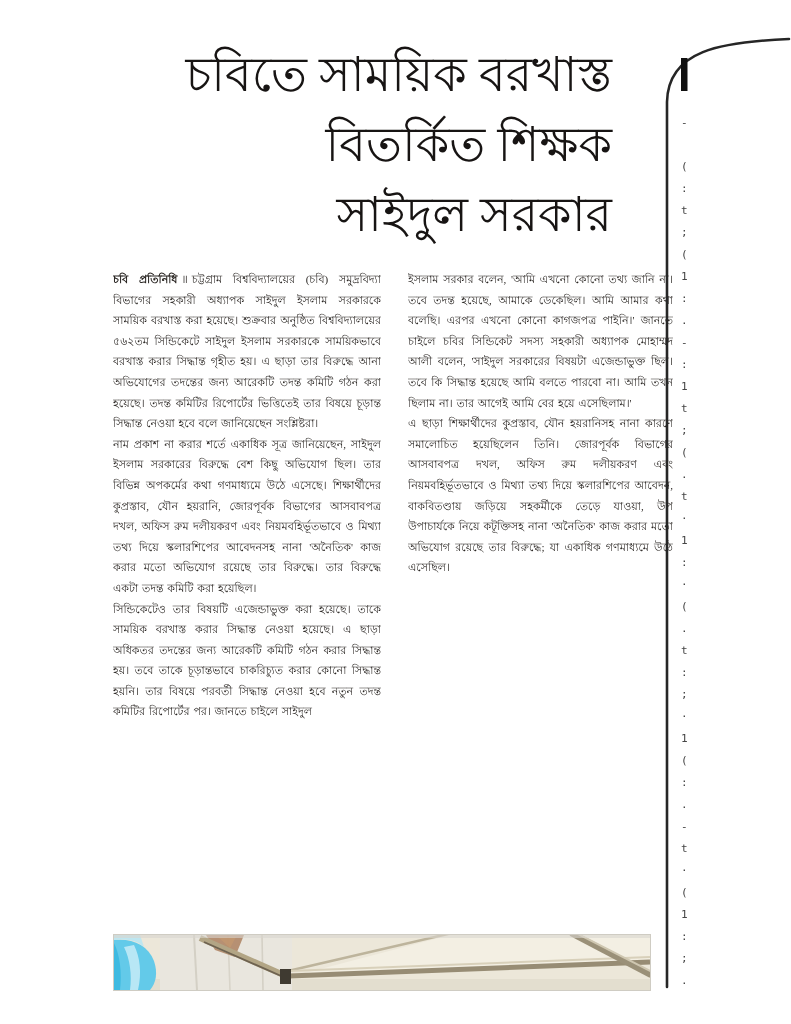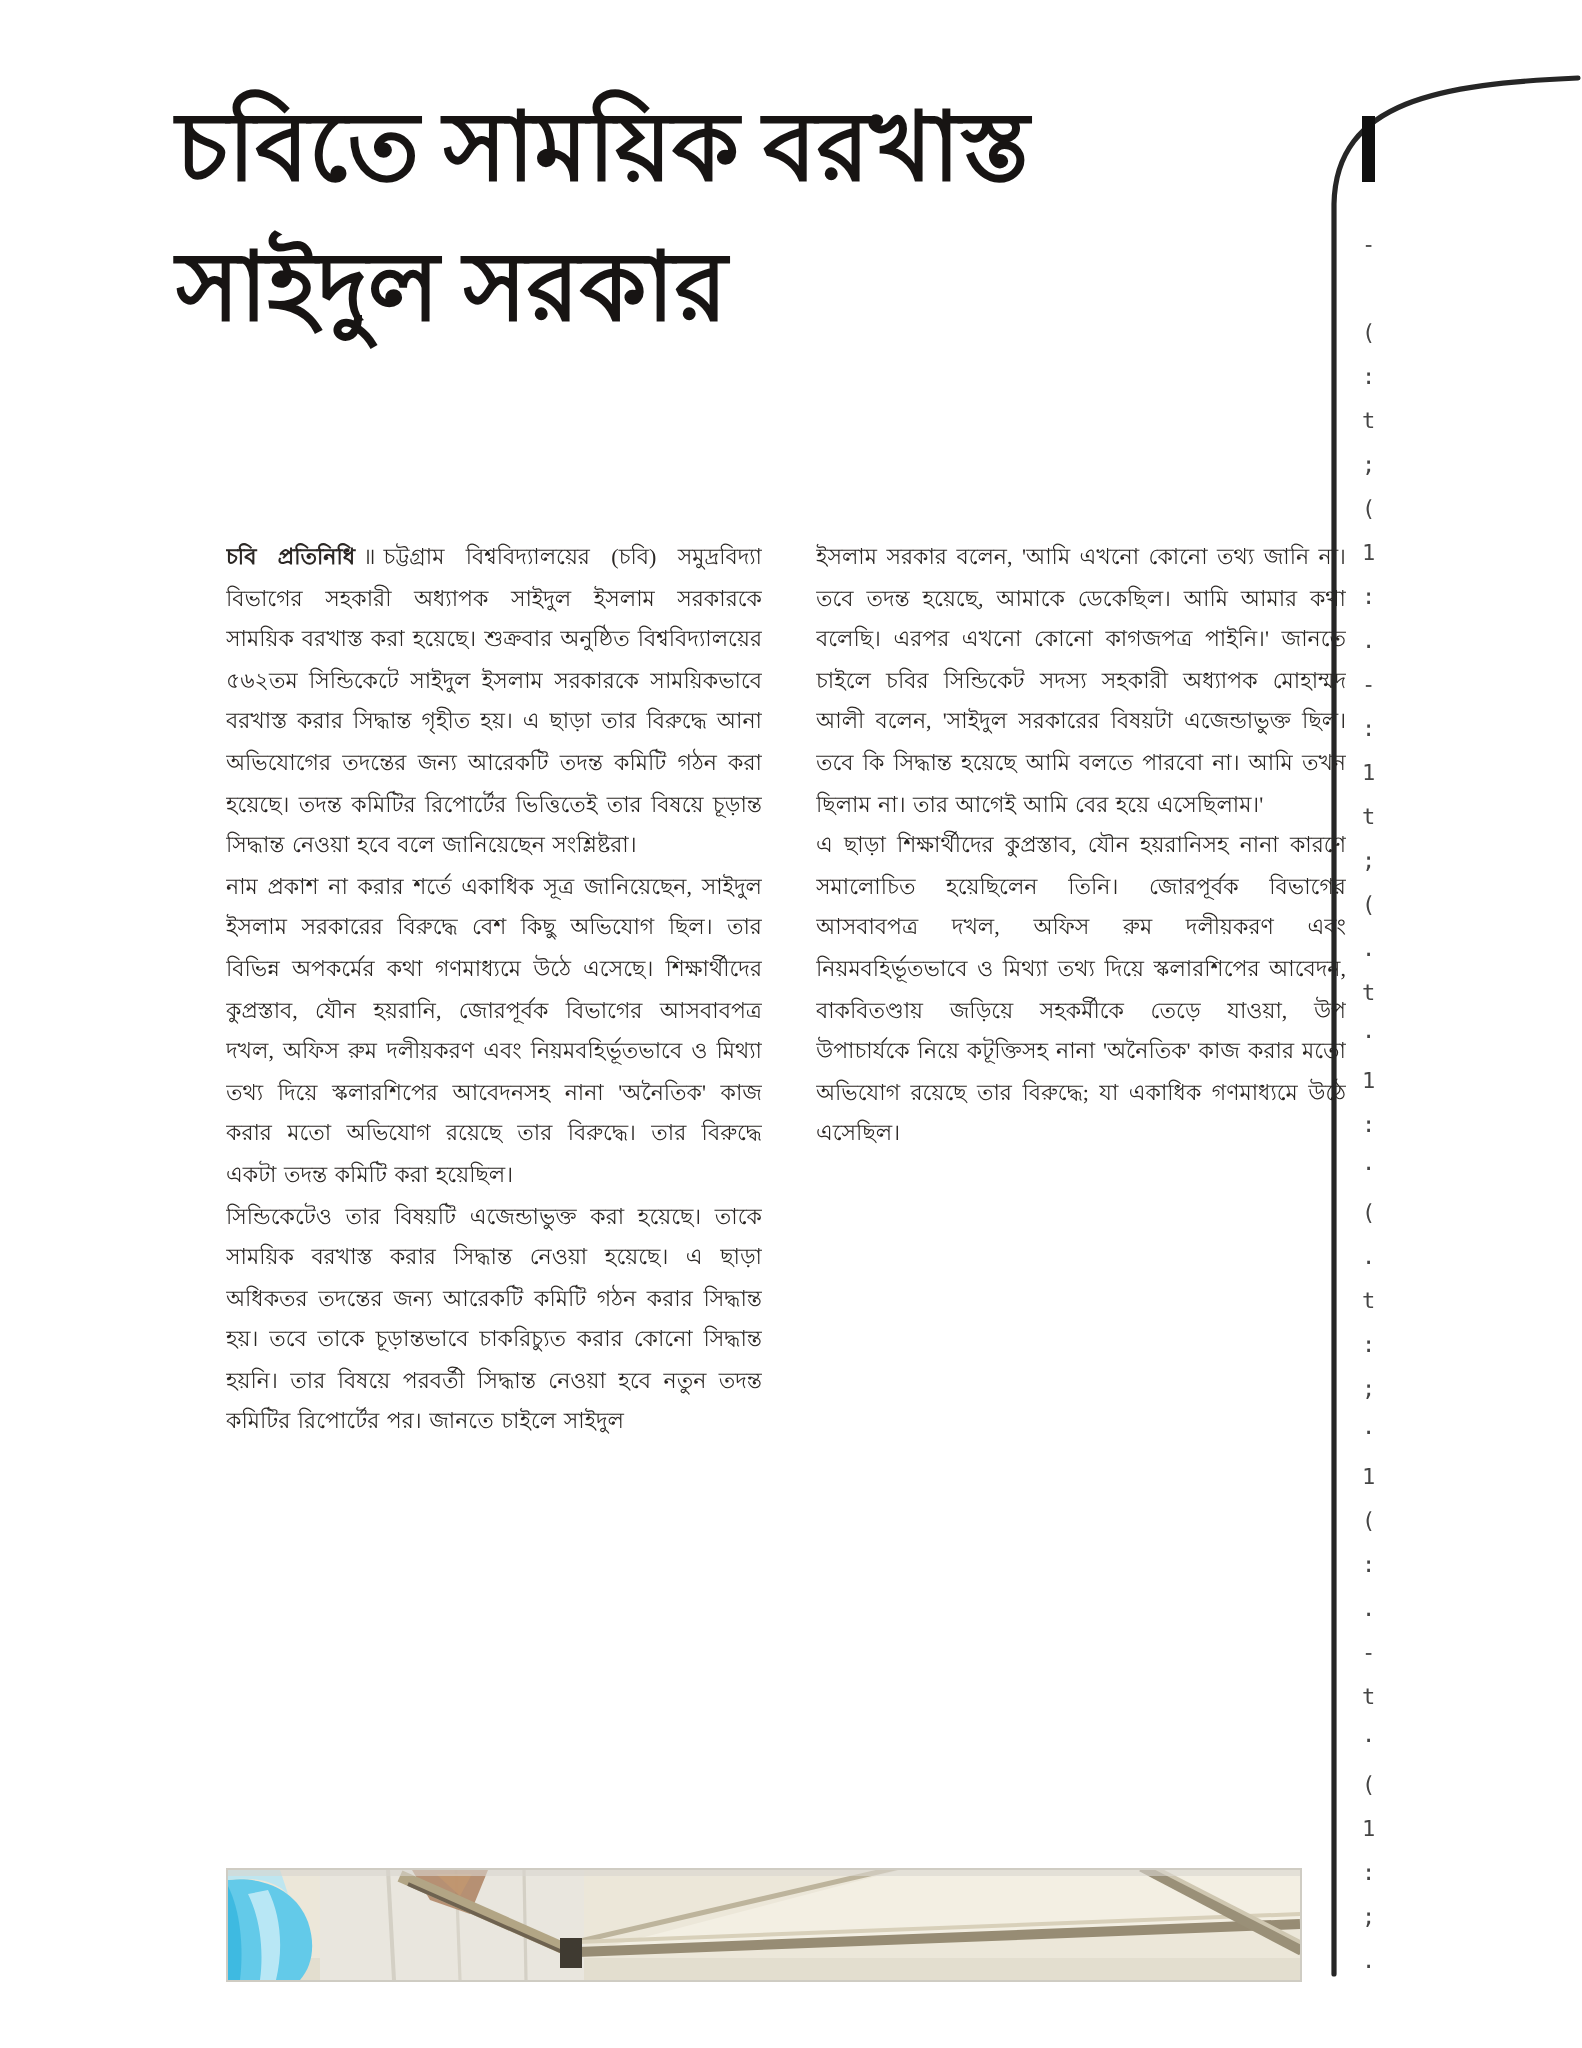--- a/index.html
+++ b/index.html
@@ -6,23 +6,23 @@
   .page{
     position:relative;
     width:791px;height:1024px;
     background:#ffffff;
     overflow:hidden;
     font-family:"Liberation Serif","DejaVu Sans",serif;
   }
   
   .headline{
     position:absolute;left:88px;top:40px;width:524px;
-    text-align:left;
+    text-align:right;
     color:#171413;
-    font-weight:700;
+    font-weight:400;
     font-size:48px;
     line-height:70px;
   }
   .headline .hl{display:block;white-space:nowrap;}
   
   .col{
     position:absolute;top:269px;
     text-align:justify;
     color:#2b2724;
     font-size:11px;
@@ -51,20 +51,21 @@
   }
   .frag-col span{display:block;height:22px;overflow:hidden;width:8px;}
 </style>
 </head>
 <body>
 
 <div class="page">
 
   <h1 class="headline" style="margin:0;">
     <span class="hl">চবিতে সাময়িক বরখাস্ত</span>
+    <span class="hl">বিতর্কিত শিক্ষক</span>
     <span class="hl">সাইদুল সরকার</span>
   </h1>
 
   <div class="col col-1">
     <p>
       <span class="byline">চবি প্রতিনিধি</span><span class="byline-sep">॥</span><span>চট্টগ্রাম বিশ্ববিদ্যালয়ের (চবি) সমুদ্রবিদ্যা বিভাগের সহকারী অধ্যাপক সাইদুল ইসলাম সরকারকে সাময়িক বরখাস্ত করা হয়েছে। শুক্রবার অনুষ্ঠিত বিশ্ববিদ্যালয়ের ৫৬২তম সিন্ডিকেটে সাইদুল ইসলাম সরকারকে সাময়িকভাবে বরখাস্ত করার সিদ্ধান্ত গৃহীত হয়। এ ছাড়া তার বিরুদ্ধে আনা অভিযোগের তদন্তের জন্য আরেকটি তদন্ত কমিটি গঠন করা হয়েছে। তদন্ত কমিটির রিপোর্টের ভিত্তিতেই তার বিষয়ে চূড়ান্ত সিদ্ধান্ত নেওয়া হবে বলে জানিয়েছেন সংশ্লিষ্টরা।</span>
     </p>
     <p>নাম প্রকাশ না করার শর্তে একাধিক সূত্র জানিয়েছেন, সাইদুল ইসলাম সরকারের বিরুদ্ধে বেশ কিছু অভিযোগ ছিল। তার বিভিন্ন অপকর্মের কথা গণমাধ্যমে উঠে এসেছে। শিক্ষার্থীদের কুপ্রস্তাব, যৌন হয়রানি, জোরপূর্বক বিভাগের আসবাবপত্র দখল, অফিস রুম দলীয়করণ এবং নিয়মবহির্ভূতভাবে ও মিথ্যা তথ্য দিয়ে স্কলারশিপের আবেদনসহ নানা 'অনৈতিক' কাজ করার মতো অভিযোগ রয়েছে তার বিরুদ্ধে। তার বিরুদ্ধে একটা তদন্ত কমিটি করা হয়েছিল।</p>
     <p>সিন্ডিকেটেও তার বিষয়টি এজেন্ডাভুক্ত করা হয়েছে। তাকে সাময়িক বরখাস্ত করার সিদ্ধান্ত নেওয়া হয়েছে। এ ছাড়া অধিকতর তদন্তের জন্য আরেকটি কমিটি গঠন করার সিদ্ধান্ত হয়। তবে তাকে চূড়ান্তভাবে চাকরিচ্যুত করার কোনো সিদ্ধান্ত হয়নি। তার বিষয়ে পরবর্তী সিদ্ধান্ত নেওয়া হবে নতুন তদন্ত কমিটির রিপোর্টের পর। জানতে চাইলে সাইদুল</p>
   </div>

